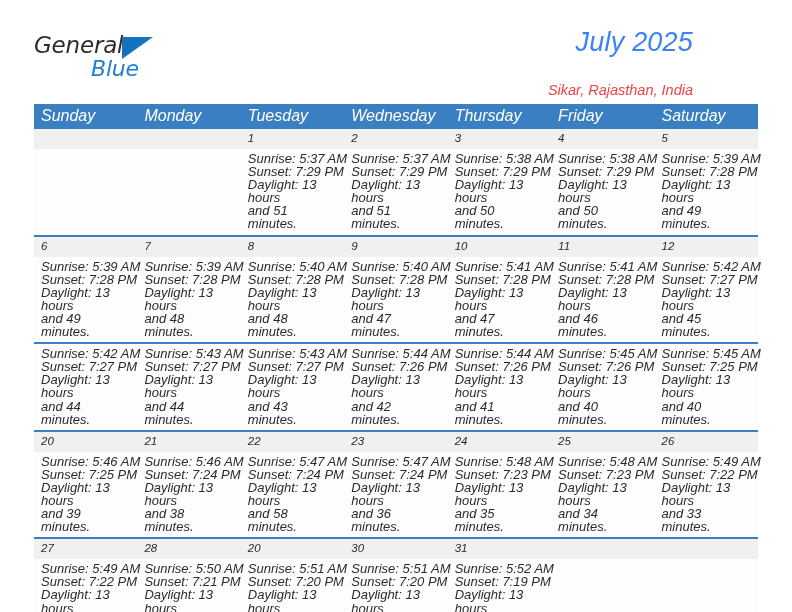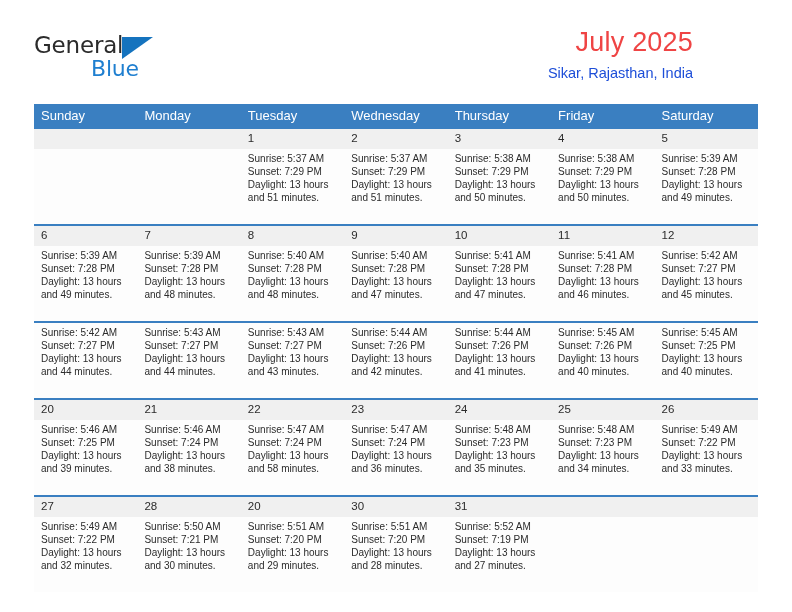--- a/index.html
+++ b/index.html
@@ -12,20 +12,21 @@
     background: #ffffff;
     font-family: "Liberation Sans", sans-serif;
     color: #1a1a1a;
     overflow: hidden;
   }
   .page {
     position: relative;
     width: 727px;
     height: 612px;
     box-sizing: border-box;
+    font-style: italic;
   }
 
   
   .top-bar {
     position: absolute;
     left: 34px;
     top: 26px;
     right: 34px;
     height: 62px;
   }
@@ -67,45 +68,45 @@
   }
   .title-block {
     position: absolute;
     right: 0;
     top: 0;
     text-align: right;
   }
   .cal-title {
     font-size: 27px;
     font-weight: 400;
-    color: #ef4444;
+    color: #3b82f6;
     line-height: 32px;
     letter-spacing: 0.2px;
   }
   .cal-subtitle {
     font-size: 14.5px;
     font-weight: 400;
-    color: #1d4ed8;
+    color: #ef4444;
     line-height: 22px;
-    margin-top: 4px;
+    margin-top: 21px;
   }
 
   
   .calendar {
     position: absolute;
     left: 34px;
     top: 104px;
     width: 724px;
     border-collapse: collapse;
     table-layout: fixed;
   }
   .calendar th {
     background: #3a7fc1;
     color: #ffffff;
-    font-size: 13px;
+    font-size: 16px;
     font-weight: 400;
     text-align: left;
     padding: 5px 0 5px 7px;
     height: 11px;
     line-height: 13px;
   }
   .calendar td {
     vertical-align: top;
     padding: 0;
     width: 103.4px;
@@ -124,21 +125,21 @@
     color: #2b2b2b;
     line-height: 15px;
   }
   .daynum-row td.blank {
     background: #f0f0f0;
   }
   .detail-row td {
     background: #fdfdfd;
     height: 68px;
     padding: 3px 5px 4px 7px;
-    font-size: 10px;
+    font-size: 13px;
     color: #2b2b2b;
     line-height: 13.1px;
   }
   .detail-row td.blank {
     background: #fdfdfd;
   }
   .detail-line {
     display: block;
     white-space: nowrap;
   }

